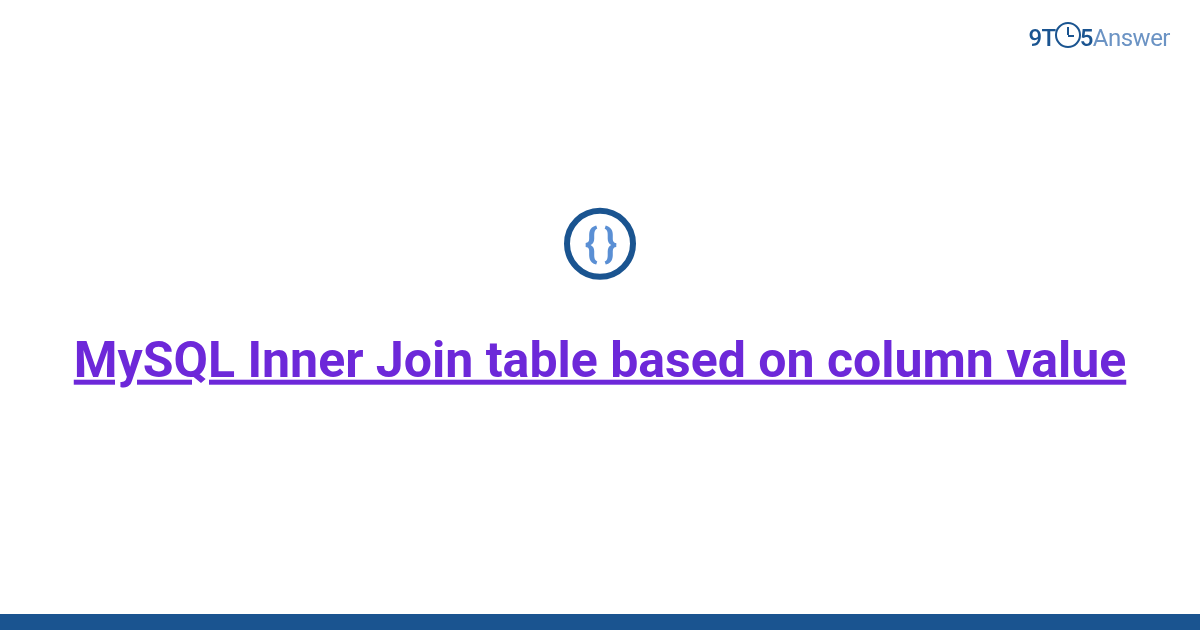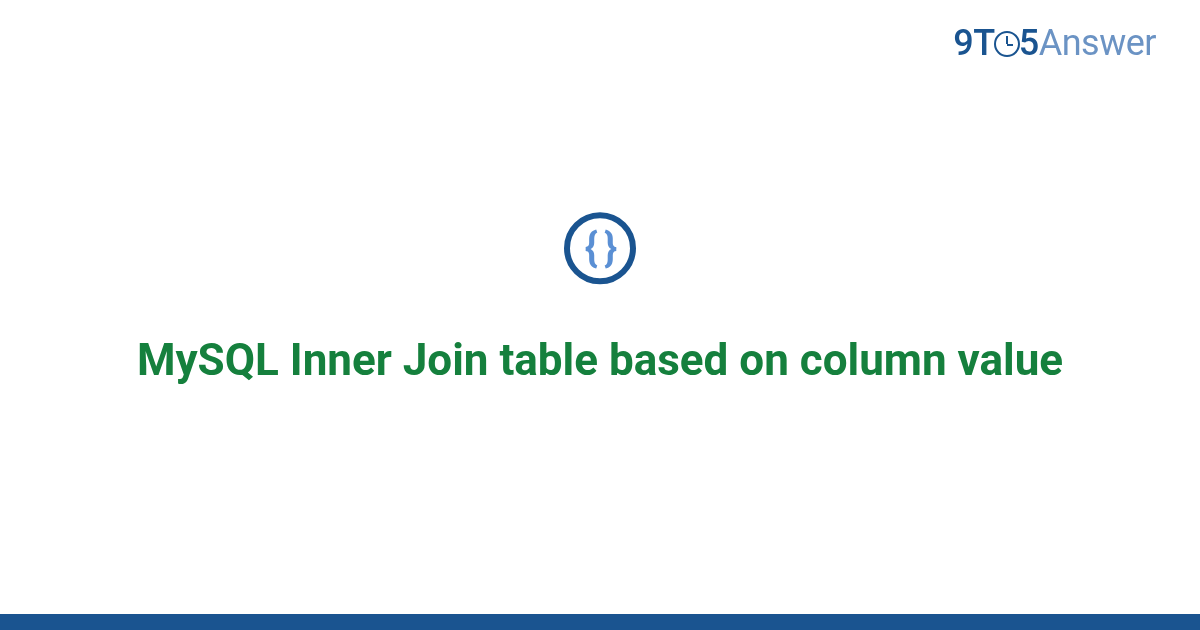--- a/index.html
+++ b/index.html
@@ -11,22 +11,22 @@
       width: 1200px;
       height: 630px;
       background: #ffffff;
       font-family: -apple-system, BlinkMacSystemFont, "Segoe UI", Roboto, Helvetica, Arial, sans-serif;
       position: relative;
       overflow: hidden;
     }
     .logo {
       position: absolute;
       top: 22px;
-      right: 44px;
-      font-size: 36px;
+      right: 30px;
+      font-size: 24px;
       font-weight: 400;
       letter-spacing: -0.5px;
     }
     .logo .nine {
       color: #1a5490;
       font-weight: 500;
     }
     .logo .t {
       color: #1a5490;
       font-weight: 500;
@@ -90,24 +90,25 @@
       margin-bottom: 48px;
     }
     .icon-braces {
       color: #5a8fd4;
       font-size: 40px;
       font-weight: 700;
       letter-spacing: -2px;
       line-height: 1;
     }
     .title {
-      font-size: 44px;
+      font-size: 50px;
       font-weight: 700;
-      color: #15803d;
+      color: #6d28d9;
       line-height: 1.3;
+      text-decoration: underline;
     }
     .footer-bar {
       position: absolute;
       bottom: 0;
       left: 0;
       right: 0;
       height: 16px;
       background: #1a5490;
     }
   </style>

